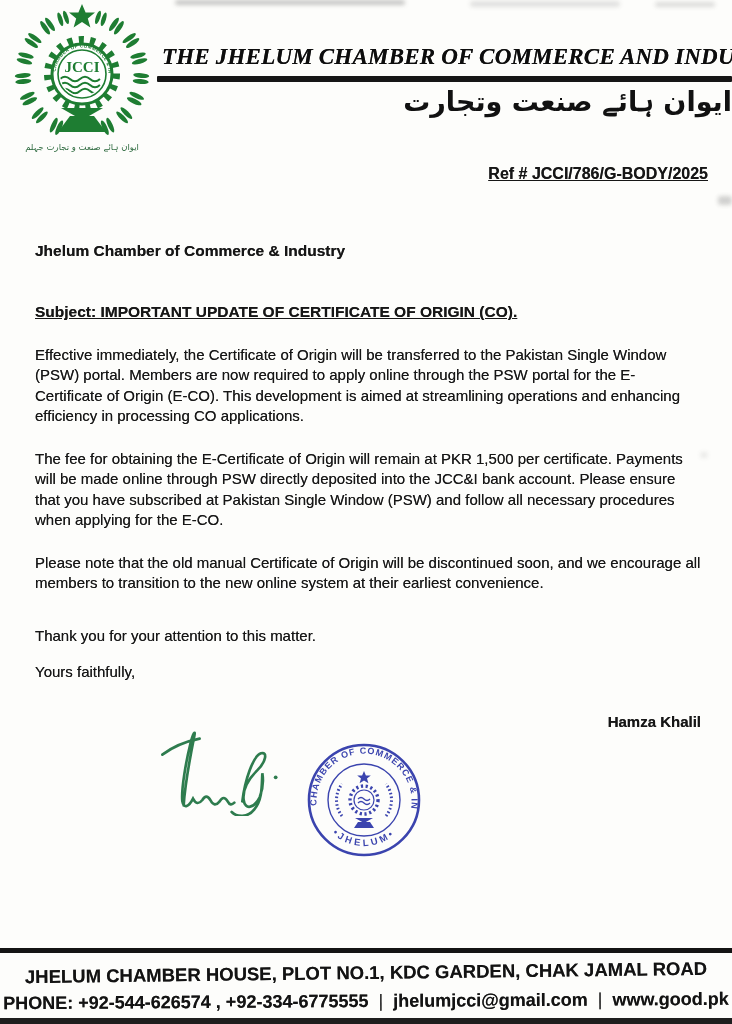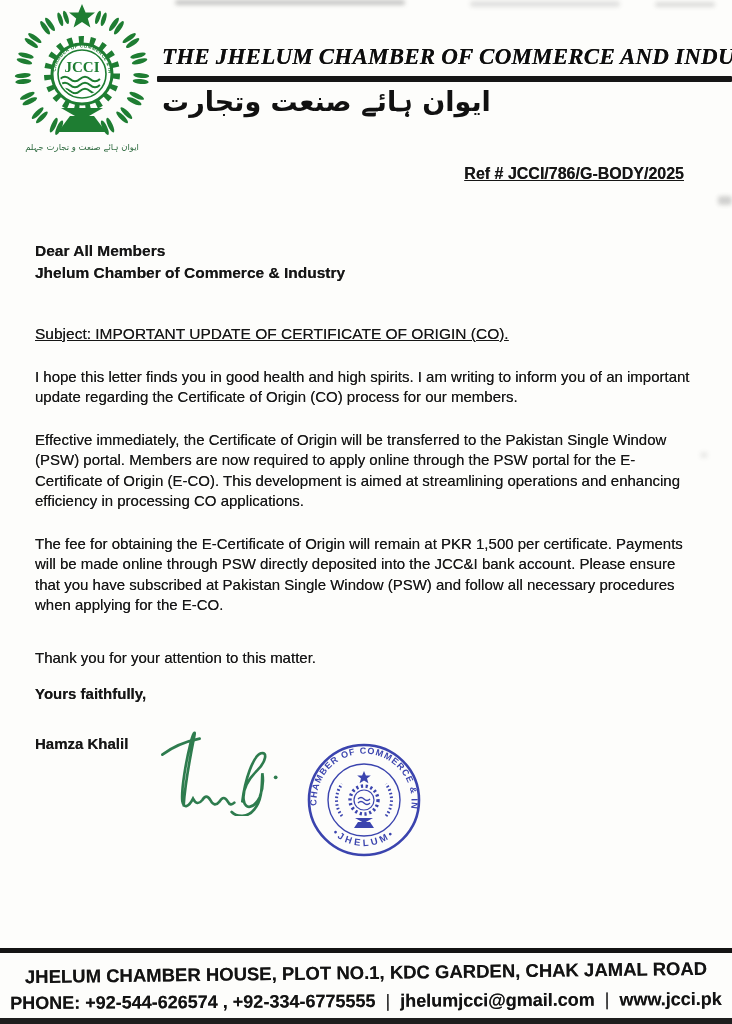--- a/index.html
+++ b/index.html
@@ -18,43 +18,43 @@
     position:absolute;left:162px;top:44px;width:570px;
     text-align:center;white-space:nowrap;
     font-family:"Liberation Serif", serif;
     font-style:italic;font-weight:bold;
     font-size:23px;color:#0d0d0d;letter-spacing:.2px;
     text-shadow:0 0 .5px rgba(0,0,0,.8);
   }
   .title-rule{position:absolute;left:157px;top:76px;right:0;height:6px;background:#161616;border-radius:1px;}
   .org-title-urdu{
     position:absolute;left:162px;top:86px;width:570px;
-    text-align:left;direction:rtl;
+    text-align:right;direction:rtl;
     font-family:"DejaVu Sans", sans-serif;
     font-size:27px;font-weight:bold;color:#111;
   }
   .ref-block{
-    position:absolute;top:160px;right:48px;
+    position:absolute;top:160px;right:24px;
     text-align:right;font-weight:bold;font-size:16px;line-height:28px;
     text-shadow:0 0 .4px rgba(0,0,0,.7);
   }
   .ref-block div{text-decoration:underline;}
   
   .content{
     position:absolute;left:35px;top:240px;width:666px;
     font-size:15px;line-height:20.5px;
     text-shadow:0 0 .45px rgba(20,20,20,.75);
   }
   .content p{margin:0;}
   .recipient{font-weight:bold;font-size:15.5px;line-height:22px;}
-  .subject{margin-top:40px !important;font-weight:normal;font-size:15.5px;text-decoration:underline;}
+  .subject{margin-top:40px !important;font-weight:bold;font-size:15.5px;text-decoration:underline;}
   .para{margin-top:22px !important;}
   .gap-lg{margin-top:32px !important;}
-  .valediction{margin-top:16px !important;font-weight:bold;}
-  .sig-name{margin-top:28px !important;font-weight:bold;line-height:22px;}
+  .valediction{margin-top:16px !important;font-weight:normal;}
+  .sig-name{margin-top:28px !important;font-weight:bold;line-height:22px;text-align:right;}
   
   .signature{position:absolute;left:142px;top:720px;width:150px;height:96px;}
   .stamp{position:absolute;left:306px;top:742px;width:116px;height:116px;opacity:.92;}
   
   .footer-rule{position:absolute;left:0;right:0;top:948px;height:5px;background:#141414;}
   .footer-line1{
     position:absolute;left:0;top:962px;width:732px;text-align:center;
     font-size:18.5px;font-weight:bold;color:#131313;white-space:nowrap;
     transform:rotate(-.7deg);text-shadow:0 0 .4px rgba(0,0,0,.6);
   }
@@ -190,28 +190,27 @@
 
   <div class="org-title">THE JHELUM CHAMBER OF COMMERCE AND INDUSTRY</div>
   <div class="title-rule"></div>
   <div class="org-title-urdu">ایوان ہائے صنعت وتجارت</div>
 
   <div class="ref-block">
     <div>Ref # JCCI/786/G-BODY/2025</div>
   </div>
 
   <div class="content">
-    <p class="recipient">Dear All Members</p>
     <p class="recipient">Jhelum Chamber of Commerce &amp; Industry</p>
 
     <p class="subject">Subject: IMPORTANT UPDATE OF CERTIFICATE OF ORIGIN (CO).</p>
 
-    <p class="para">I hope this letter finds you in good health and high spirits. I am writing to inform you of an important update regarding the Certificate of Origin (CO) process for our members.</p>
     <p class="para">Effective immediately, the Certificate of Origin will be transferred to the Pakistan Single Window (PSW) portal. Members are now required to apply online through the PSW portal for the E-Certificate of Origin (E-CO). This development is aimed at streamlining operations and enhancing efficiency in processing CO applications.</p>
     <p class="para">The fee for obtaining the E-Certificate of Origin will remain at PKR 1,500 per certificate. Payments will be made online through PSW directly deposited into the JCC&amp;I bank account. Please ensure that you have subscribed at Pakistan Single Window (PSW) and follow all necessary procedures when applying for the E-CO.</p>
+    <p class="para">Please note that the old manual Certificate of Origin will be discontinued soon, and we encourage all members to transition to the new online system at their earliest convenience.</p>
 
     <p class="para gap-lg">Thank you for your attention to this matter.</p>
     <p class="valediction">Yours faithfully,</p>
 
     <p class="sig-name">Hamza Khalil</p>
   </div>
 
   <svg class="signature" viewBox="0 0 110 72">
     <g fill="none" stroke="#2e7c4e" stroke-width="2" stroke-linecap="round">
       <path d="M14,26 C22,20 32,16 42,14"></path>
@@ -248,17 +247,17 @@
       <path d="M-22,16 A 26,26 0 0 1 -22,-16" fill="none" stroke-width="3" stroke-dasharray="1.6 2.2"></path>
       <path d="M22,16 A 26,26 0 0 0 22,-16" fill="none" stroke-width="3" stroke-dasharray="1.6 2.2"></path>
       <polygon points="-9,18 9,18 0,23" stroke="none"></polygon>
       <polygon points="-6,22 6,22 10,28 -10,28" stroke="none"></polygon>
     </g>
   </svg>
 
   <div class="footer-rule"></div>
   <div class="footer-line1">JHELUM CHAMBER HOUSE, PLOT NO.1, KDC GARDEN, CHAK JAMAL ROAD</div>
   <div class="footer-line2">
-    <span>PHONE: +92-544-626574 , +92-334-6775555</span><span class="sep">|</span><span>jhelumjcci@gmail.com</span><span class="sep">|</span><span>www.jcci.pk</span>
+    <span>PHONE: +92-544-626574 , +92-334-6775555</span><span class="sep">|</span><span>jhelumjcci@gmail.com</span><span class="sep">|</span><span>www.good.pk</span>
   </div>
   <div class="bottom-strip"></div>
 
 </div>
 
 </body></html>

